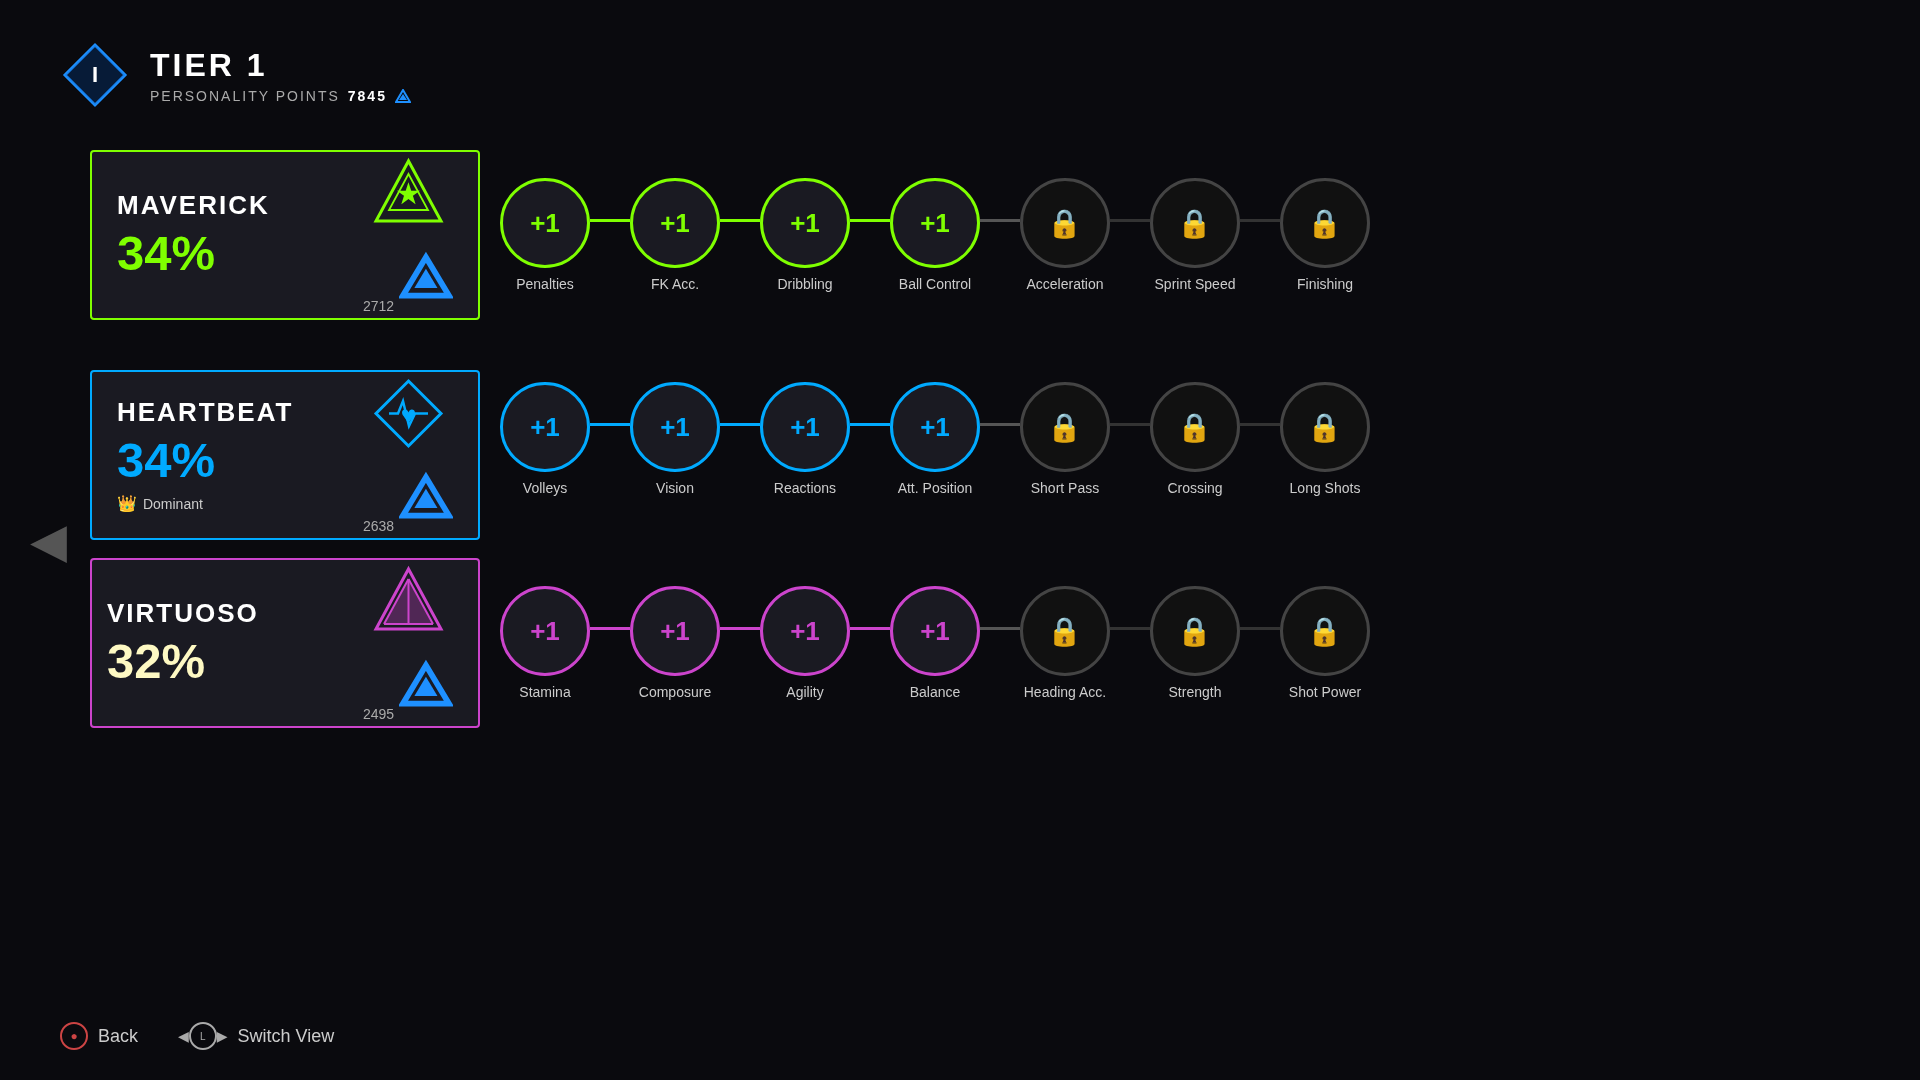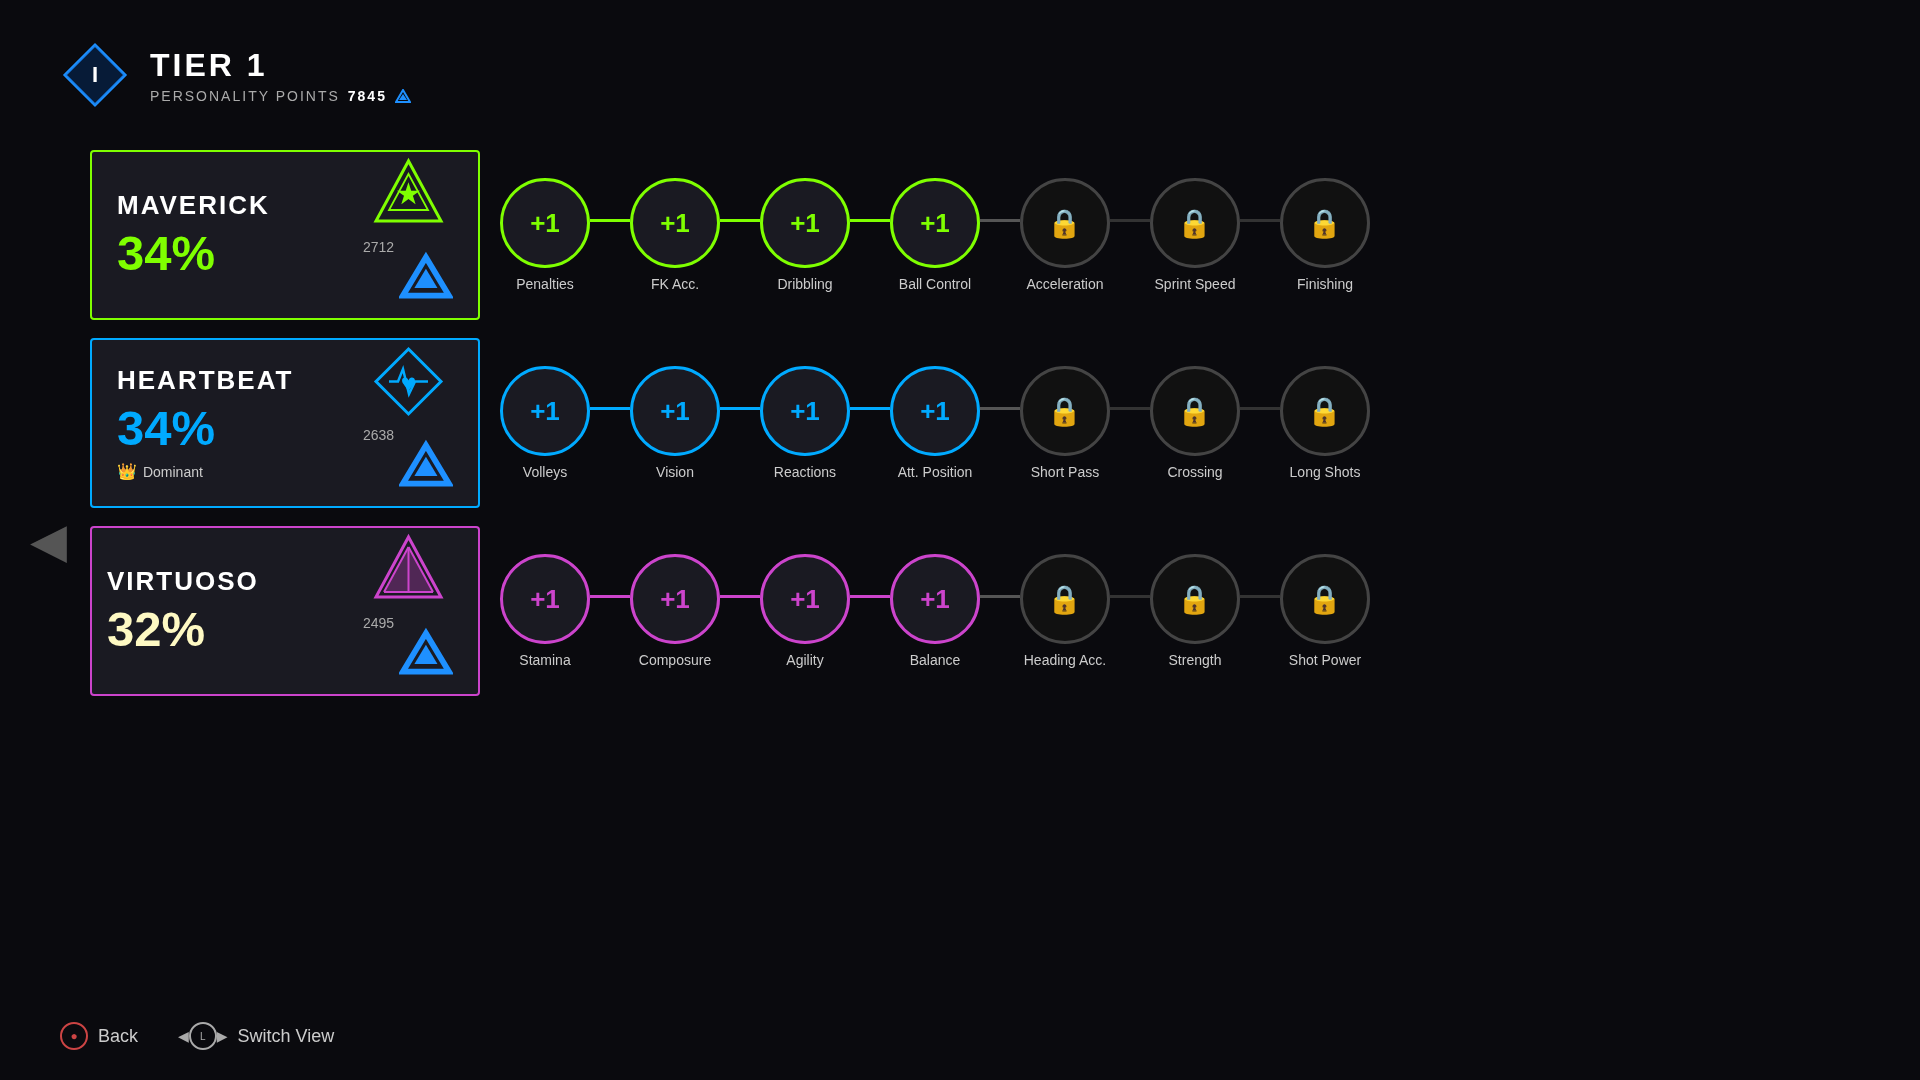--- a/index.html
+++ b/index.html
@@ -140,21 +140,21 @@
     }
     .card-icon svg {
       width: 75px;
       height: 75px;
     }
     .card-points {
       font-size: 14px;
       color: #aaa;
       margin-top: 4px;
       display: flex;
-      align-items: flex-start;
+      align-items: flex-end;
       justify-content: center;
       gap: 5px;
     }
 
     
     .nodes-chain {
       display: flex;
       align-items: center;
       flex: 1;
       padding-left: 20px;
@@ -345,21 +345,21 @@
         <div class="connector" style="background: rgb(51, 51, 51);"></div>
         <div class="node-item">
           <div class="node-circle locked" style="border-color: rgb(68, 68, 68);">
             <span class="lock-icon">🔒</span>
           </div>
           <div class="node-label">Finishing</div>
         </div>
       </div>
     </div>
     <div class="personality-row">
-      <div class="personality-card blue" style="border-color: rgb(0, 170, 255);">
+      <div class="personality-card blue" style="border-color: rgb(0, 170, 255); margin-top: 32px;">
     <div class="card-info">
       <div class="card-name">HEARTBEAT</div>
       <div class="card-percent blue">34%</div>
       <div class="card-badge">
             <span class="crown-icon">👑</span>
             <span>Dominant</span>
           </div>
     </div>
     <div class="card-icon">
       <svg viewBox="0 0 75 75" xmlns="http://www.w3.org/2000/svg">

